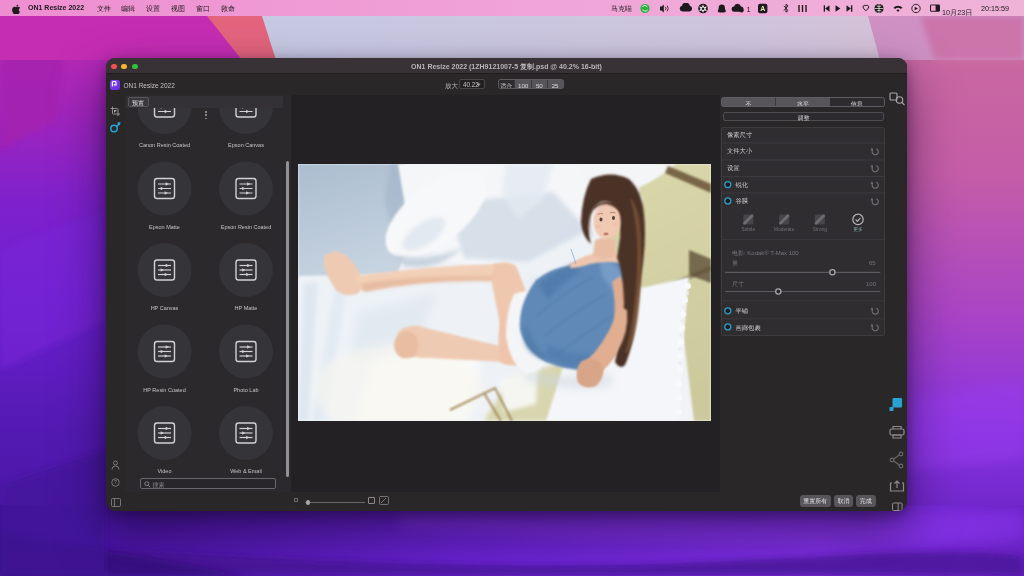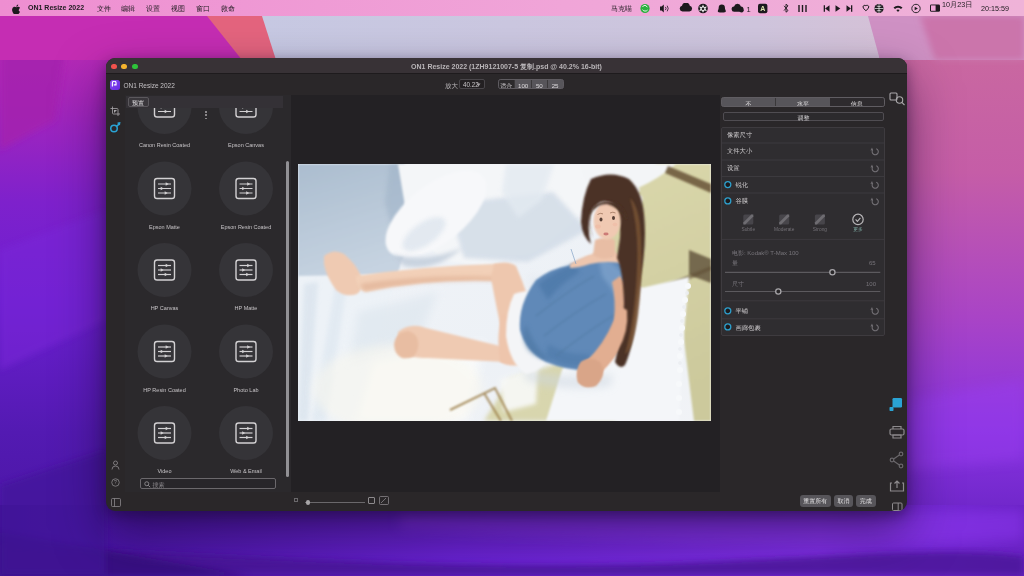--- a/index.html
+++ b/index.html
@@ -76,21 +76,21 @@
       <path d="M12.9 10.6c0-2.6 2.1-3.8 2.2-3.9-1.2-1.8-3.1-2-3.7-2-1.6-.2-3.1.9-3.9.9-.8 0-2-.9-3.4-.9C2.4 4.8.8 5.8 0 7.4c-1.7 3-.4 7.4 1.2 9.8.8 1.2 1.8 2.5 3 2.4 1.2 0 1.7-.8 3.1-.8 1.4 0 1.9.8 3.2.8 1.3 0 2.2-1.2 3-2.4.9-1.4 1.3-2.7 1.3-2.8-.1 0-2.5-1-2.5-3.8zM10.4 3c.6-.8 1.1-1.9 1-3-.9 0-2.1.6-2.7 1.4-.6.7-1.2 1.8-1 2.9 1 .1 2-.5 2.7-1.3z" transform="translate(3,1)" fill="#1d1a1e"></path>
     </svg>
     <b class="abs" style="left:28px;top:4px;font-weight:700;">ON1 Resize 2022</b>
     <span class="abs" style="left:97px;top:4px;">文件</span>
     <span class="abs" style="left:121px;top:4px;">编辑</span>
     <span class="abs" style="left:146px;top:4px;">设置</span>
     <span class="abs" style="left:171px;top:4px;">视图</span>
     <span class="abs" style="left:196px;top:4px;">窗口</span>
     <span class="abs" style="left:221px;top:4px;">救命</span>
     <span class="abs" style="left:611px;top:4px;">马克喵</span>
-    <span class="abs" style="left:942px;top:0;font-size:7.2px;">10月23日</span>
+    <span class="abs" style="left:942px;top:8px;font-size:7.2px;">10月23日</span>
     <span class="abs" style="left:981px;top:4px;font-size:7.2px;">20:15:59</span>
 
     <svg class="abs" style="left:638px;top:2.5px" width="310" height="11" viewBox="0 0 310 11">
       <g fill="#1d1a1e">
         <circle cx="7" cy="5.5" r="4.6" fill="#2ab13e"></circle>
         <path d="M4.4 3.6 L7 2.2 L9.4 4 M4.6 6.6 C5.4 8.4 8.4 8.6 9.6 7" stroke="#fff" stroke-width="0.9" fill="none"></path>
         <path d="M22 3.4 h1.6 l2.2 -2 v8.2 l-2.2 -2 H22 Z"></path>
         <path d="M27.4 3.9 q1.3 1.6 0 3.2 M29.2 2.7 q2 2.9 0 5.6" stroke="#1d1a1e" stroke-width="0.8" fill="none"></path>
         <path d="M44.5 8.6 a3 3 0 0 1 -0.5 -5.9 a4 4 0 0 1 7.8 0 a3 3 0 0 1 -0.4 5.9 z"></path>
         <circle cx="65" cy="5.5" r="4.8"></circle>

